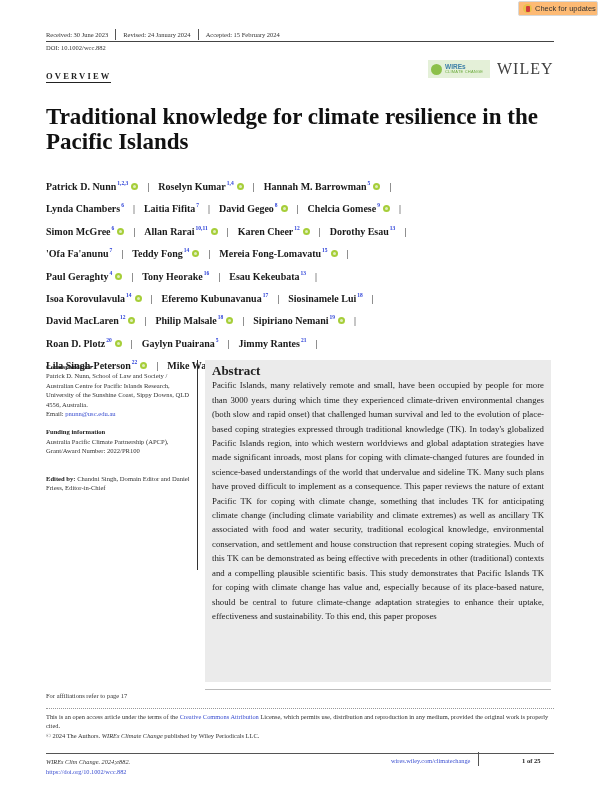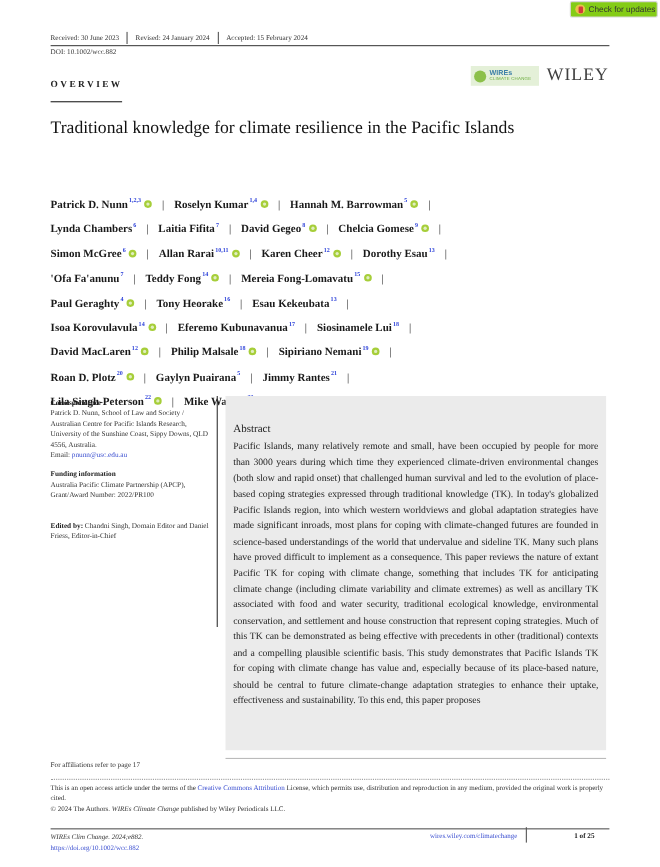--- a/index.html
+++ b/index.html
@@ -1,56 +1,56 @@
 <!DOCTYPE html>
 <html><head>
 <meta charset="utf-8">
 <style>
   * { box-sizing: border-box; margin: 0; padding: 0; }
   html, body { width: 600px; height: 788px; background: #ffffff; overflow: hidden; }
   body { position: relative; font-family: "Liberation Serif", "DejaVu Serif", serif; color: #1a1a1a; }
 
   .check-updates {
     position: absolute; top: 1px; right: 2px; width: 80px; height: 15px;
-    background: #84cc16; border: 1px solid #d8d8d8; border-radius: 2px;
+    background: #fdba74; border: 1px solid #d8d8d8; border-radius: 2px;
     display: flex; align-items: center; gap: 3px; padding-left: 4px;
     font-family: "Liberation Sans", sans-serif; font-size: 7.5px; color: #333;
   }
   .cu-icon { width: 9px; height: 9px; border-radius: 50%; background: #e8c24a; position: relative; flex: none; }
   .cu-icon::after { content: ""; position: absolute; left: 2.5px; top: 1.5px; width: 4px; height: 6px; background: #d23b3b; border-radius: 1px; }
 
   .header-meta {
     position: absolute; left: 46px; top: 29px;
     display: flex; align-items: center; font-size: 6.5px; color: #333;
   }
   .header-meta .sep { width: 1px; height: 11px; background: #555; margin: 0 7px; }
   .header-rule { position: absolute; left: 46px; top: 41px; width: 508px; height: 1px; background: #444; }
   .doi-line { position: absolute; left: 46px; top: 44px; font-size: 6.5px; color: #333; }
 
   .overview {
     position: absolute; left: 46px; top: 71px; font-size: 8.5px; font-weight: bold;
-    letter-spacing: 2.2px; color: #222; border-bottom: 1.5px solid #222; padding-bottom: 11px; text-align: right;
+    letter-spacing: 2.2px; color: #222; border-bottom: 1.5px solid #222; padding-bottom: 1px; text-align: right;
   }
 
   .wires-logo {
     position: absolute; left: 428px; top: 60px; width: 62px; height: 18px;
     background: #e4f0d8; display: flex; align-items: center; gap: 3px; padding-left: 3px;
   }
   .wires-globe { width: 11px; height: 11px; border-radius: 50%; background: #8cc04a; flex: none; }
   .wires-text { display: flex; flex-direction: column; line-height: 1; }
   .wires-text .w1 { font-family: "Liberation Sans", sans-serif; font-size: 6.5px; font-weight: bold; color: #3d7fa8; }
   .wires-text .w2 { font-family: "Liberation Sans", sans-serif; font-size: 4px; color: #6aaa3a; letter-spacing: 0.2px; }
   .wiley-logo {
     position: absolute; left: 497px; top: 60px; font-family: "Liberation Serif", serif;
     font-size: 16px; letter-spacing: 1px; color: #404040;
   }
 
   .title {
     position: absolute; left: 46px; top: 104px; width: 520px;
-    font-size: 16px; font-weight: normal; line-height: 25px; color: #111;
+    font-size: 23px; font-weight: bold; line-height: 25px; color: #111;
   }
 
   .authors {
     position: absolute; left: 46px; top: 174px; width: 510px;
     font-size: 10px; font-weight: bold; line-height: 18.4px; color: #1a1a1a;
   }
   .author { white-space: nowrap; }
   .author sup { font-size: 5.5px; color: #2a3fd8; font-weight: bold; vertical-align: 5px; margin-left: 1px; }
   .orcid { display: inline-block; width: 7px; height: 7px; border-radius: 50%; background: #a6ce39; margin-left: 3px; vertical-align: 0px; position: relative; }
   .orcid::after { content: ""; position: absolute; left: 2px; top: 2px; width: 3px; height: 3px; border-radius: 50%; background: #e0eebf; }
@@ -63,21 +63,21 @@
   .sidebar .sh { font-weight: bold; color: #222; }
   .sidebar .link { color: #3b4fd0; }
   .sidebar .gap { height: 9px; }
   .vrule { position: absolute; left: 197px; top: 360px; width: 1px; height: 210px; background: #333; }
 
   .abstract {
     position: absolute; left: 205px; top: 360px; width: 346px; height: 322px;
     background: #ebebeb; padding: 4px 7px;
     font-size: 8.8px; line-height: 14.4px; color: #222; text-align: justify;
   }
-  .abstract .ah { font-weight: normal; font-size: 10px; margin-bottom: 0; margin-top: 20px; }
+  .abstract .ah { font-weight: bold; font-size: 13px; margin-bottom: 0; }
   .abs-rule { position: absolute; left: 205px; top: 689px; width: 346px; height: 1px; background: #bbb; }
 
   .affil { position: absolute; left: 46px; top: 692px; font-size: 6.5px; color: #333; }
   .dotted { position: absolute; left: 46px; top: 708px; width: 508px; border-top: 1px dotted #999; }
   .license {
     position: absolute; left: 46px; top: 712px; width: 510px;
     font-size: 6.4px; line-height: 9.3px; color: #333;
   }
   .license .link { color: #3b4fd0; }
   .license i { font-style: italic; }

